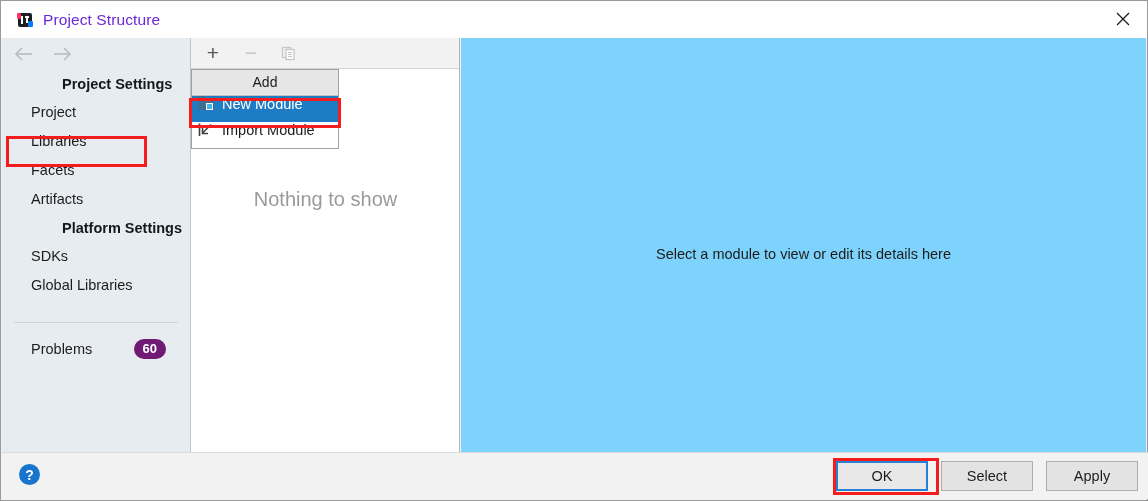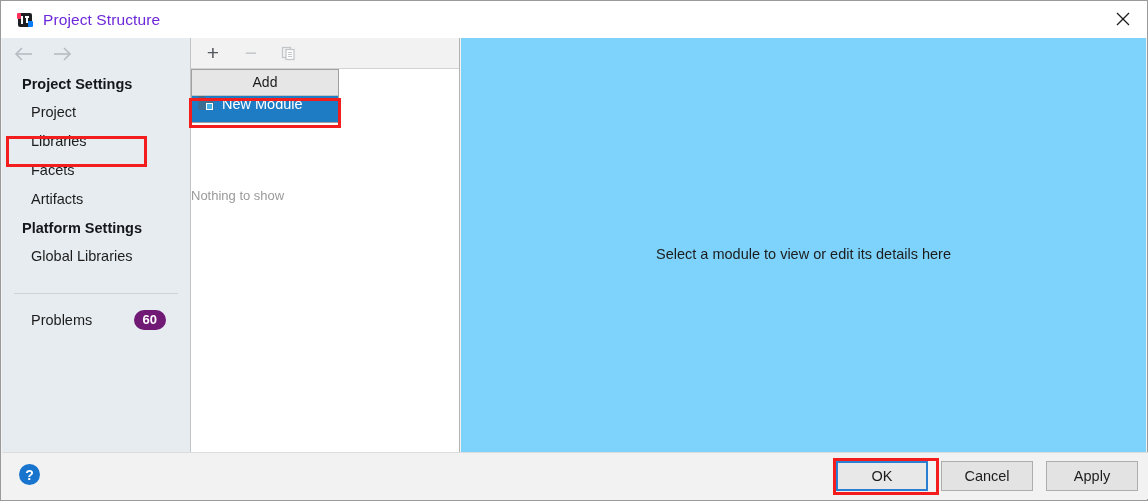--- a/index.html
+++ b/index.html
@@ -106,20 +106,21 @@
   .nav-arrow {
     width: 22px; height: 22px;
     display: flex; align-items: center; justify-content: center;
     color: #b6bcc2;
   }
   .section-head {
     font-size: 14.5px;
     font-weight: bold;
     color: #14181c;
     padding: 6px 0 6px 20px;
+    margin-left: 40px;
   }
   .nav-item {
     font-size: 14.5px;
     color: #1c1c1c;
     padding: 5px 0 5px 29px;
     line-height: 19px;
     position: relative;
     cursor: default;
   }
   .nav-item.selected {
@@ -184,21 +185,22 @@
   .tool-minus {
     font-size: 21px;
     line-height: 20px;
     color: #c3c7cb;
     font-weight: 300;
   }
   .empty-text {
     position: absolute;
     left: 0; top: 150px;
     width: 269px;
-    font-size: 13px;
+    text-align: center;
+    font-size: 20px;
     color: #9a9a9a;
   }
 
   
   .popup {
     position: absolute;
     left: 190px; top: 68px;
     width: 148px;
     background: #ffffff;
     border: 1px solid #a0a0a0;
@@ -365,20 +367,21 @@
       </div>
     </div>
 
     <div class="section-head">Project Settings</div>
     <div class="nav-item">Project</div>
     <div class="nav-item">Libraries</div>
     <div class="nav-item">Facets</div>
     <div class="nav-item">Artifacts</div>
 
     <div class="section-head">Platform Settings</div>
+    <div class="nav-item">SDKs</div>
     <div class="nav-item">Global Libraries</div>
 
     <div class="sidebar-sep"></div>
 
     <div class="problems-row">
       <div class="problems-label">Problems</div>
       <div class="badge">60</div>
     </div>
   </div>
 
@@ -406,33 +409,43 @@
   <div class="popup">
     <div class="popup-header">Add</div>
     <div class="popup-item highlight">
       <span class="pi-icon ico-folder">
         <span class="f-tab"></span>
           <span class="f-back"></span>
           <span class="f-sq"></span>
       </span>
       <span>New Module</span>
     </div>
+    <div class="popup-item">
+      <span class="pi-icon ico-import">
+        <svg width="16" height="16" viewBox="0 0 16 16">
+          <line x1="1.5" y1="1.5" x2="1.5" y2="14" stroke="#3c4043" stroke-width="1.6"></line>
+          <line x1="13" y1="2.5" x2="4.5" y2="11" stroke="#3c4043" stroke-width="1.6"></line>
+          <polyline points="4.5,6 4.5,11.5 10,11.5" fill="none" stroke="#3c4043" stroke-width="1.6"></polyline>
+        </svg>
+      </span>
+      <span>Import Module</span>
+    </div>
   </div>
 
   <div class="details">
     <div class="details-text">Select a module to view or edit its details here</div>
   </div>
 
   <div class="bottombar">
     <div class="help-btn">
       <span>?</span>
     </div>
     <div class="btn-row">
       <div class="dlg-btn focused">OK</div>
-      <div class="dlg-btn">Cancel</div>
+      <div class="dlg-btn">Select</div>
       <div class="dlg-btn">Apply</div>
     </div>
   </div>
 
   <div class="annot" style="left:5px; top:135px; width:141px; height:31px;"></div>
   <div class="annot" style="left:188px; top:97px; width:152px; height:30px;"></div>
   <div class="annot" style="left:832px; top:457px; width:106px; height:37px;"></div>
 
 </div>
 

